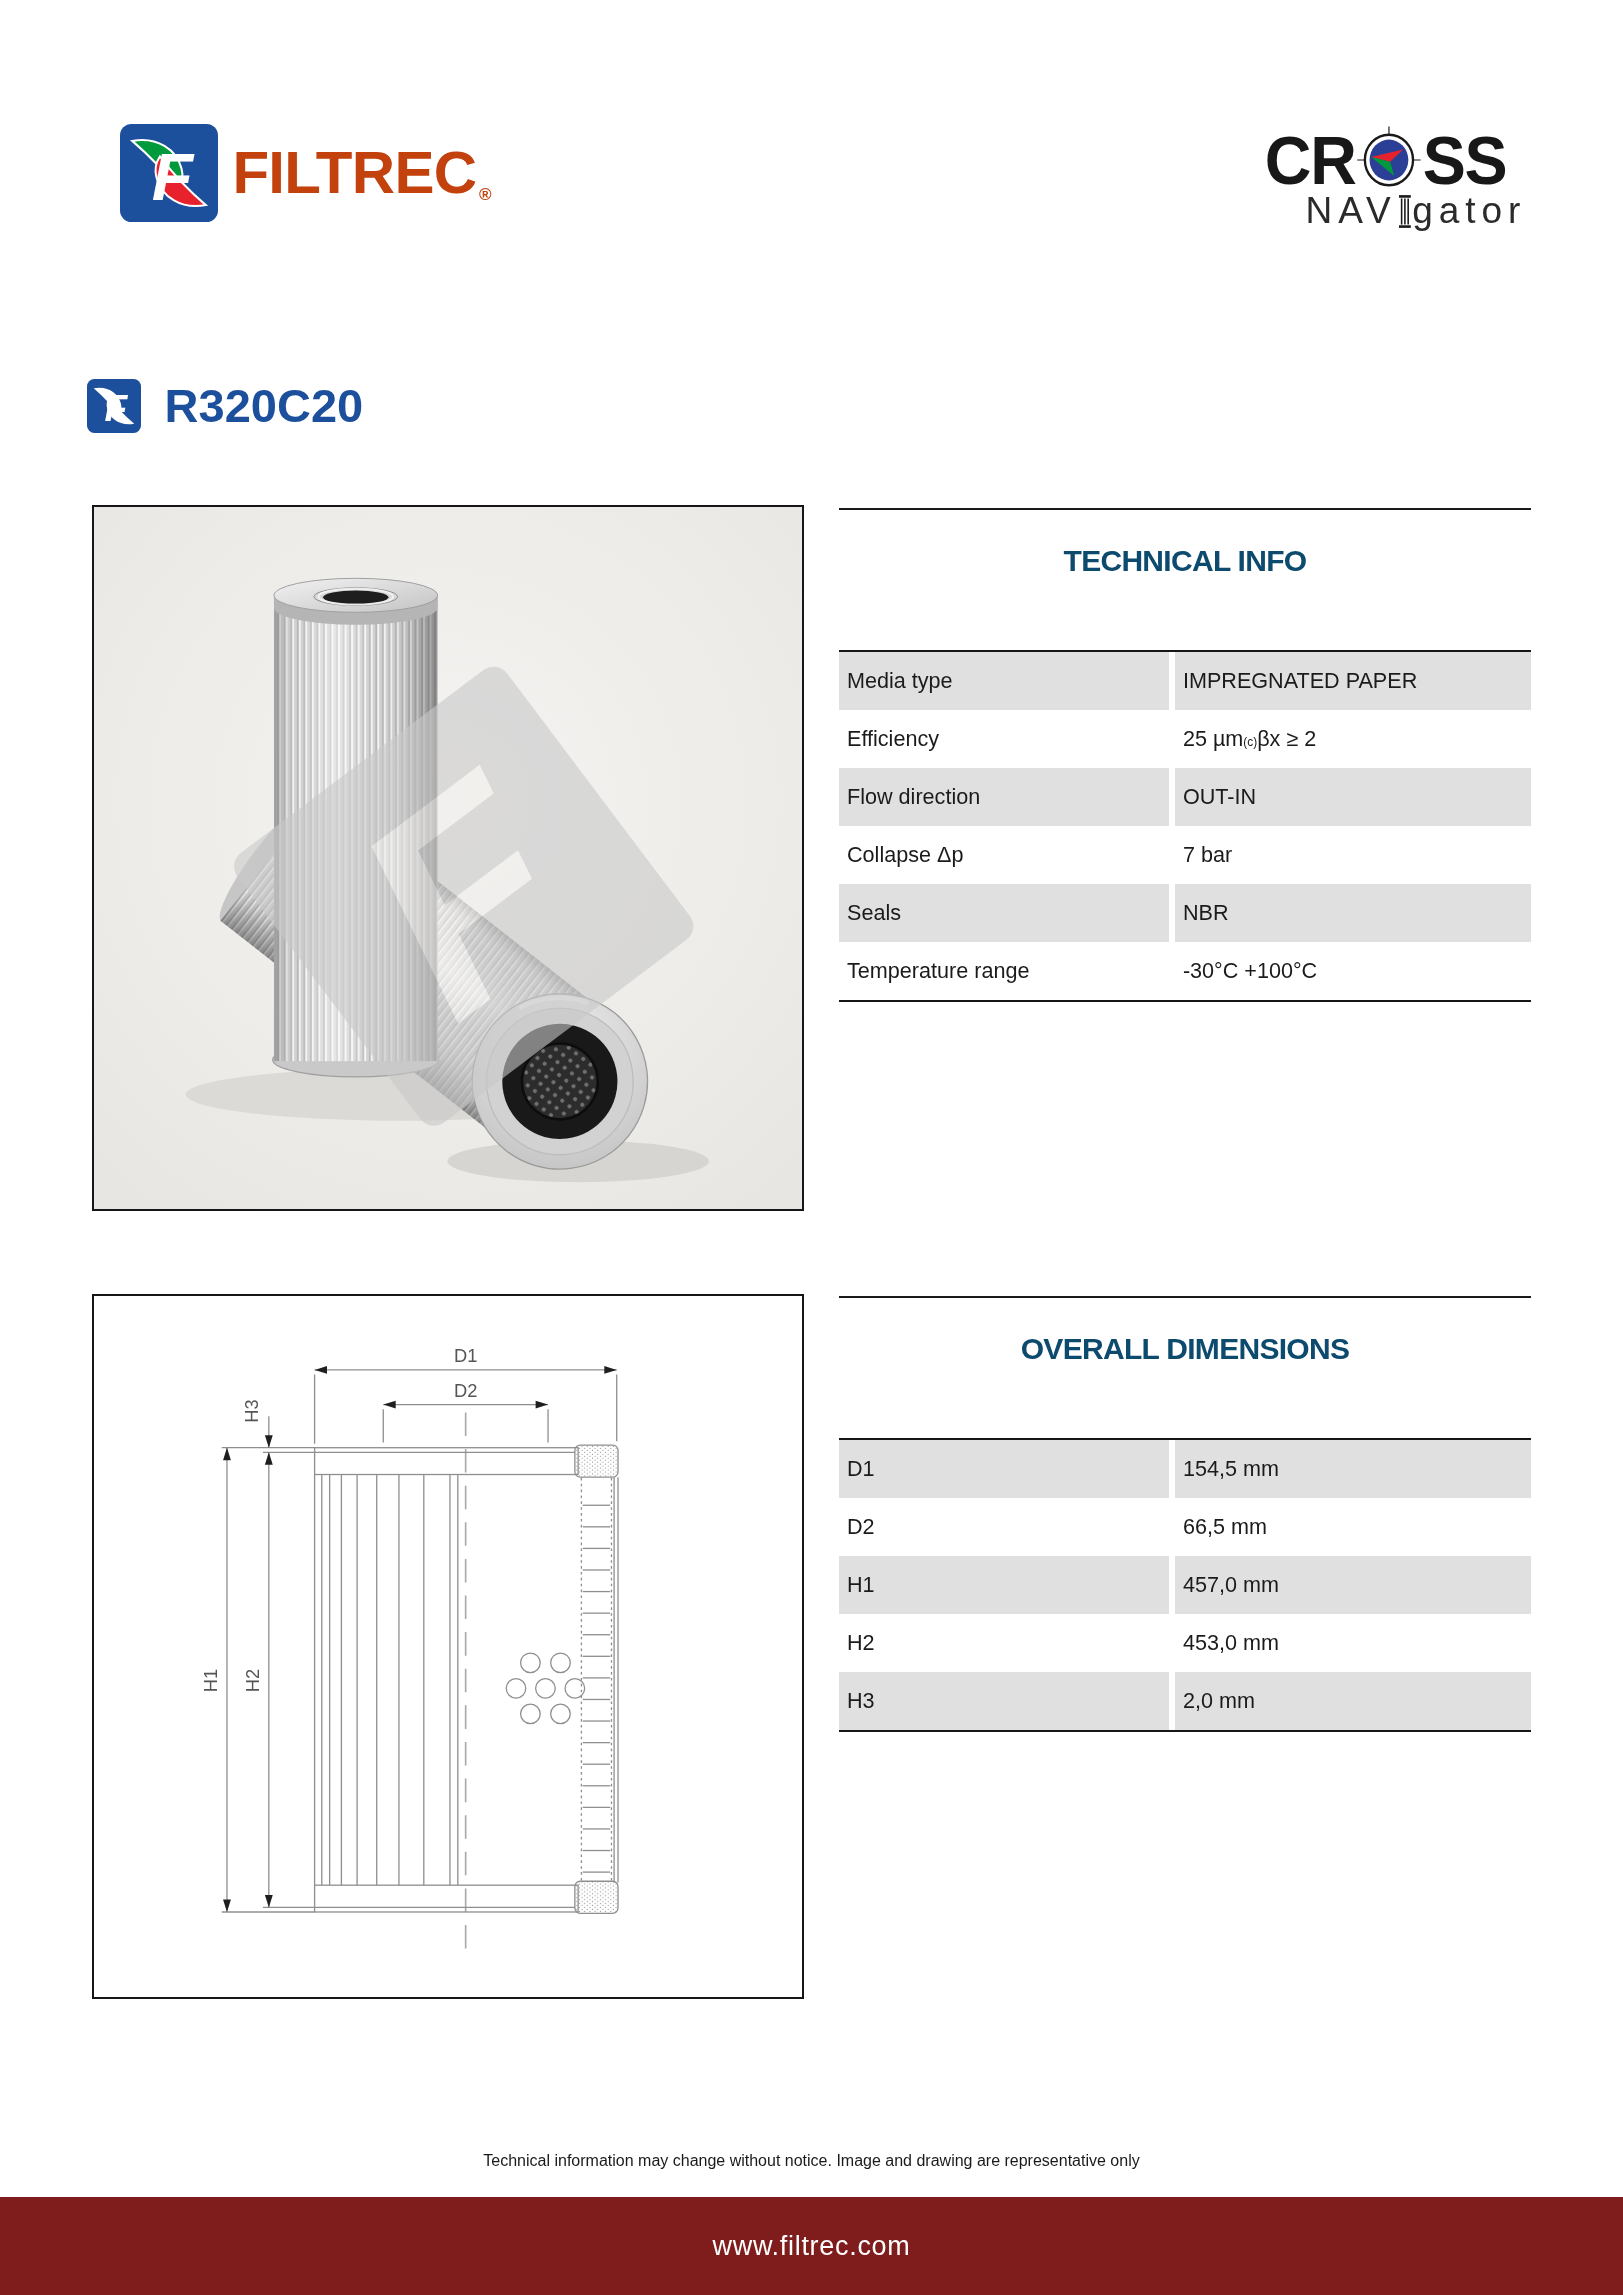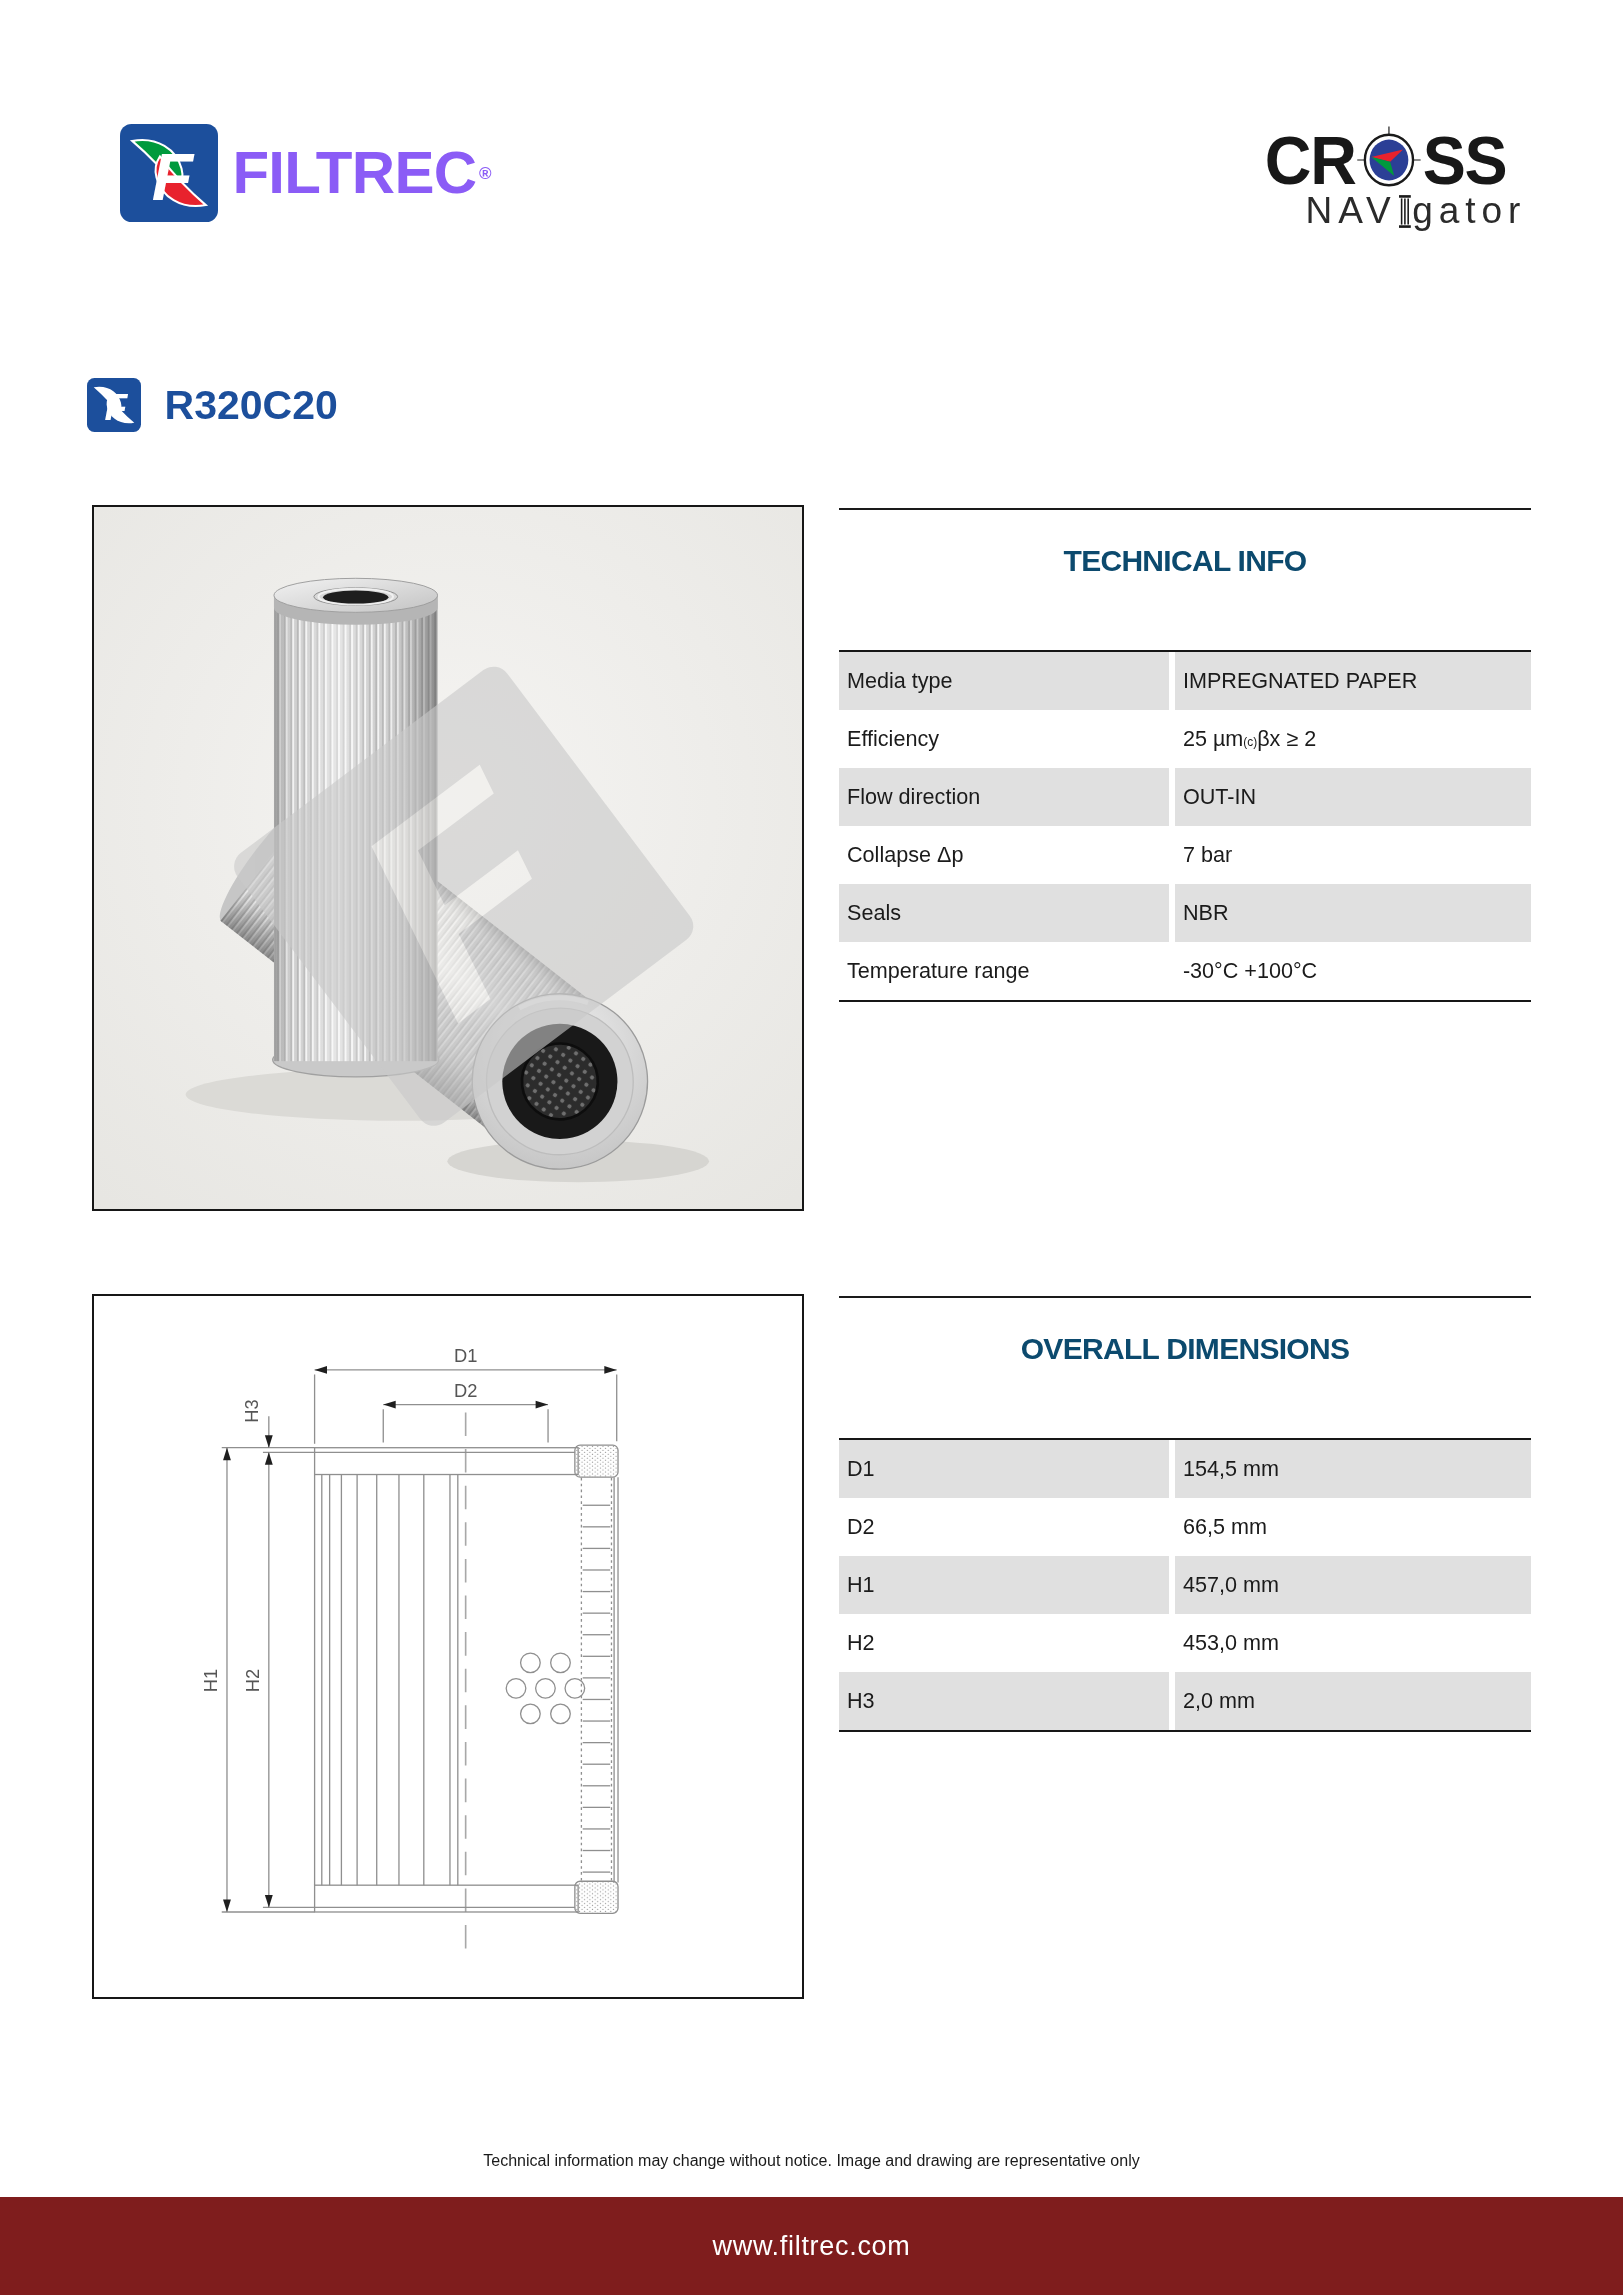--- a/index.html
+++ b/index.html
@@ -2,34 +2,34 @@
 <html style="font-size:10.5px"><head>
 <meta charset="utf-8">
 <style>
   html,body{margin:0;padding:0;background:#888;}
   .page{position:relative;width:1623px;height:2295px;background:#ffffff;overflow:hidden;
         font-family:"Liberation Sans",sans-serif;color:#1b1b1b;}
 
   
   .filtrec-logo{position:absolute;left:120px;top:124px;display:flex;align-items:center;}
   .filtrec-logo .brand-word{margin-left:14.4px;font-size:60px;font-weight:bold;letter-spacing:-0.7px;
-        color:#8b5cf6;display:flex;align-items:center;line-height:1;}
+        color:#c2410c;display:flex;align-items:flex-end;line-height:1;}
   .filtrec-logo sup{font-size:17px;margin-top:1.3px;margin-left:2.6px;font-weight:bold;}
 
   .cross-logo{position:absolute;left:1255px;top:126px;width:275px;}
   .cross-row1{display:flex;align-items:center;justify-content:center;font-size:68px;font-weight:bold;
         color:#181818;line-height:1;letter-spacing:-1.3px;transform:scaleX(.95);transform-origin:left;}
   .cross-row1 svg{margin:0 1.3px;}
   .cross-row2{display:flex;align-items:center;justify-content:flex-end;margin-top:-3.9px;
         font-size:37px;color:#2b2b2b;letter-spacing:5.9px;font-weight:normal;padding-right:3.9px;}
   .cross-row2 svg{margin:0 1.3px 0 2.6px;}
 
   
   .product-title{position:absolute;left:87px;top:378px;display:flex;align-items:center;}
-  .product-title h1{margin:0 0 0 23.6px;font-size:41px;font-weight:bold;color:#1c4f9c;letter-spacing:0px;}
+  .product-title h1{margin:0 0 0 23.6px;font-size:47px;font-weight:bold;color:#1c4f9c;letter-spacing:0px;}
 
   
   .photo-box{position:absolute;left:92px;top:505px;width:708px;height:702px;border:2px solid #161616;}
   .drawing-box{position:absolute;left:92px;top:1294px;width:708px;height:701px;border:2px solid #161616;background:#fff;}
 
   
   .section-head{position:absolute;left:839px;width:692px;border-top:2.6px solid #1a1a1a;}
   .section-head h2{margin:34px 0 0 0;text-align:center;font-size:30px;font-weight:bold;color:#0c4a6e;letter-spacing:-0.7px;}
   .head-tech{top:508px;}
   .head-dims{top:1296px;}

